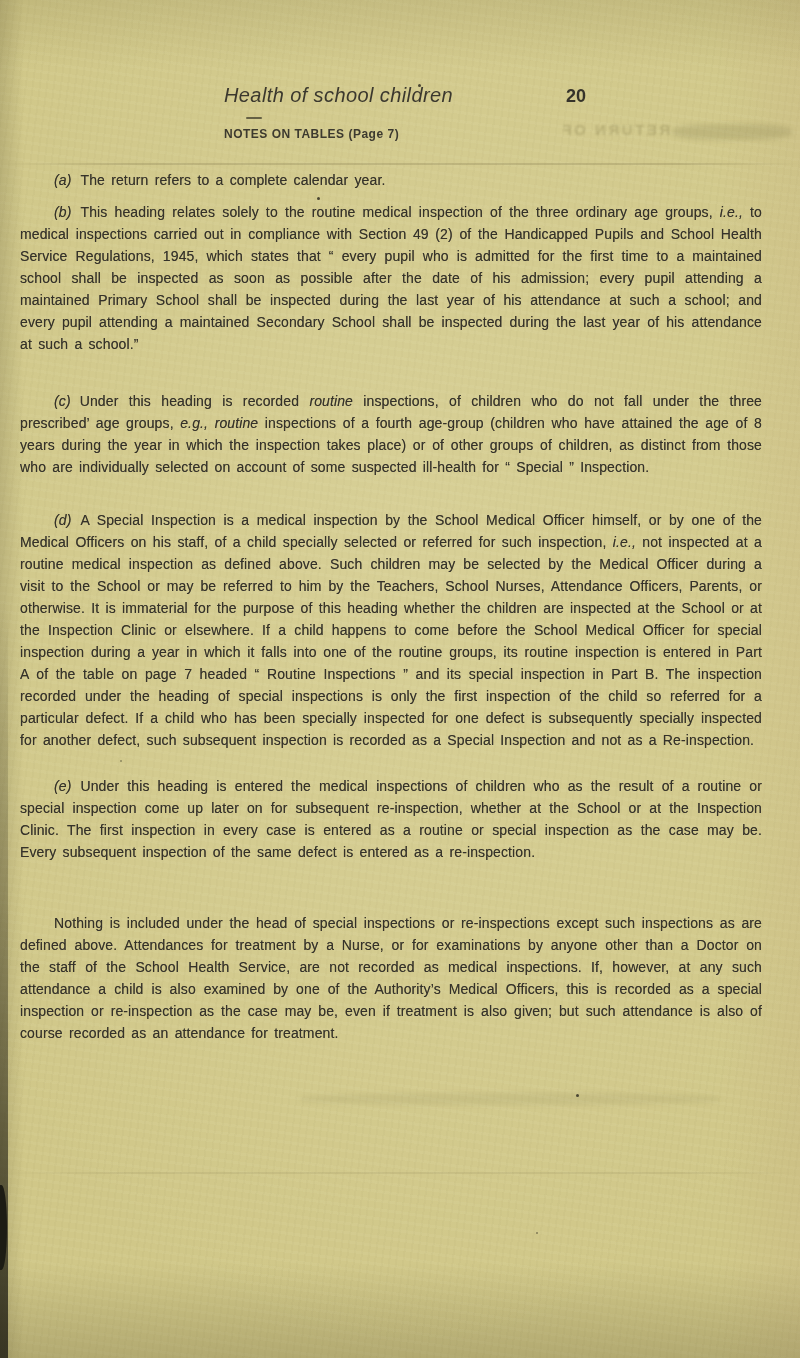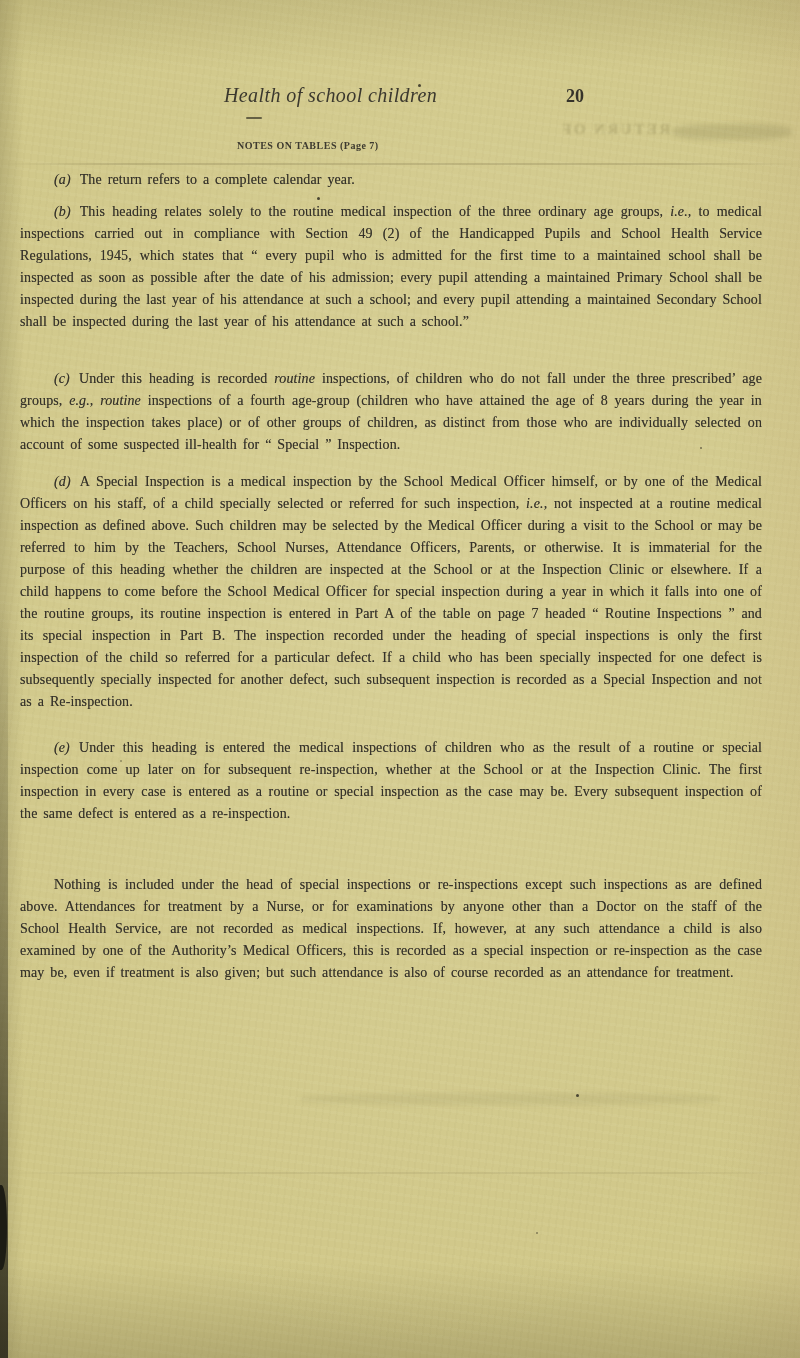--- a/index.html
+++ b/index.html
@@ -8,51 +8,51 @@
     width:800px;height:1358px;
     margin:0 auto;
     overflow:hidden;
     background:
       radial-gradient(115% 95% at 52% 42%, rgba(255,252,228,0.16) 0%, rgba(255,252,228,0.0) 62%),
       linear-gradient(180deg, rgba(120,110,62,0.16) 0%, rgba(120,110,62,0.0) 5%, rgba(120,110,62,0.0) 93%, rgba(100,92,52,0.28) 100%),
       linear-gradient(90deg, rgba(95,88,50,0.22) 0%, rgba(95,88,50,0.0) 3%, rgba(95,88,50,0.0) 90%, rgba(190,165,120,0.18) 100%),
       repeating-linear-gradient(97deg, rgba(150,140,88,0.055) 0 2px, rgba(150,140,88,0) 2px 7px),
       repeating-linear-gradient(8deg, rgba(255,250,215,0.05) 0 3px, rgba(255,250,215,0) 3px 9px),
       #d0c788;
-    font-family:Liberation Serif, serif;
+    font-family:Liberation Sans, sans-serif;
     color:#34312a;
   }
   
   .book-title{
     position:absolute;left:224px;top:84px;
     font-style:italic;font-size:20px;letter-spacing:0.4px;
     color:#3b382e;
   }
   .page-num{
     position:absolute;left:566px;top:86px;
     font-weight:700;font-size:18px;color:#36332a;
   }
   .section-heading{
-    position:absolute;left:224px;top:127px;margin:13px;
-    font-size:10px;font-weight:700;letter-spacing:0.5px;
+    position:absolute;left:224px;top:127px;margin:0;
+    font-size:12px;font-weight:700;letter-spacing:0.5px;
     color:#3d3a2f;
   }
   
   .notes{
     position:absolute;left:20px;top:169px;width:742px;
     font-size:14px;line-height:22px;
     text-align:justify;
     word-spacing:2.2px;letter-spacing:0.12px;
     color:#35322a;
     text-shadow:0 0 0.5px rgba(53,50,42,0.55);
   }
   .note{margin:0;text-indent:34px;}
   .note-b{margin-top:10px;}
   .note-c{margin-top:35px;}
-  .note-d{margin-top:15px;}
+  .note-d{margin-top:31px;}
   .note-e{margin-top:24px;}
   .note-f{margin-top:49px;}
   .note-label{font-style:italic;margin-right:9px;}
   .it{font-style:italic;}
   
   .bleedthrough{
     position:absolute;left:540px;top:121px;width:130px;
     transform:scaleX(-1);
     font-weight:700;font-size:15px;letter-spacing:2.5px;
     color:rgba(104,94,50,0.55);

